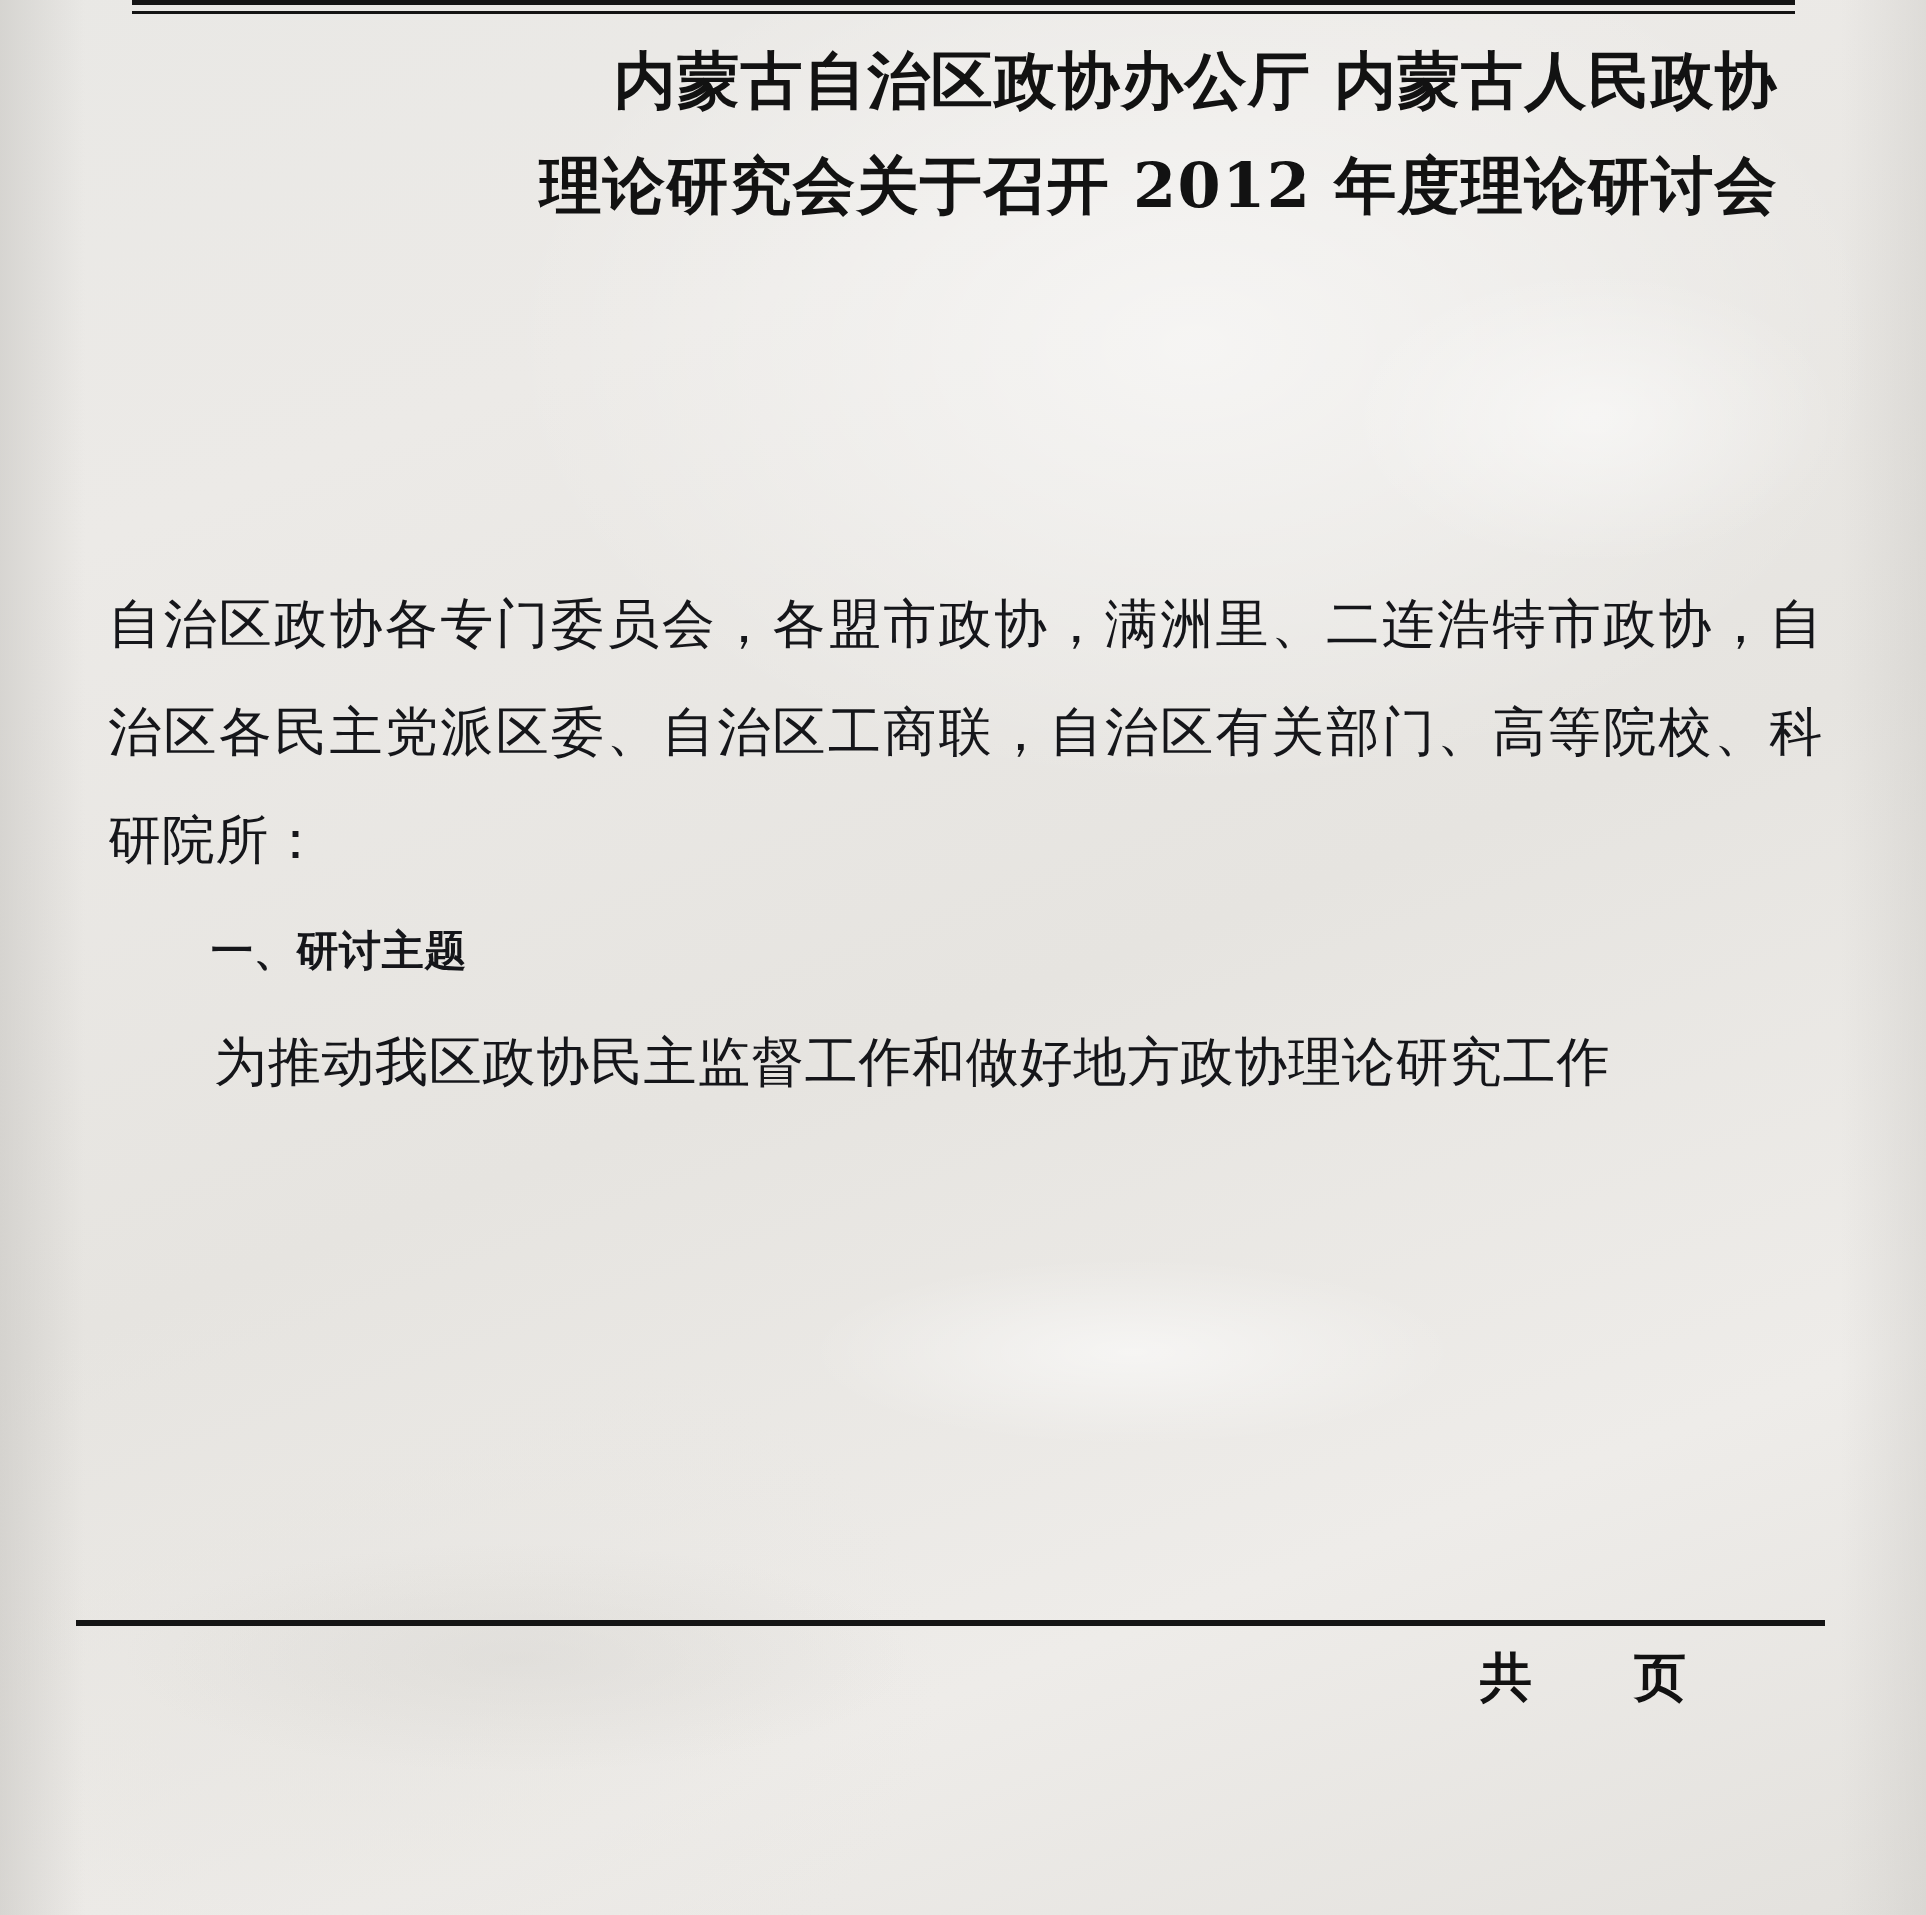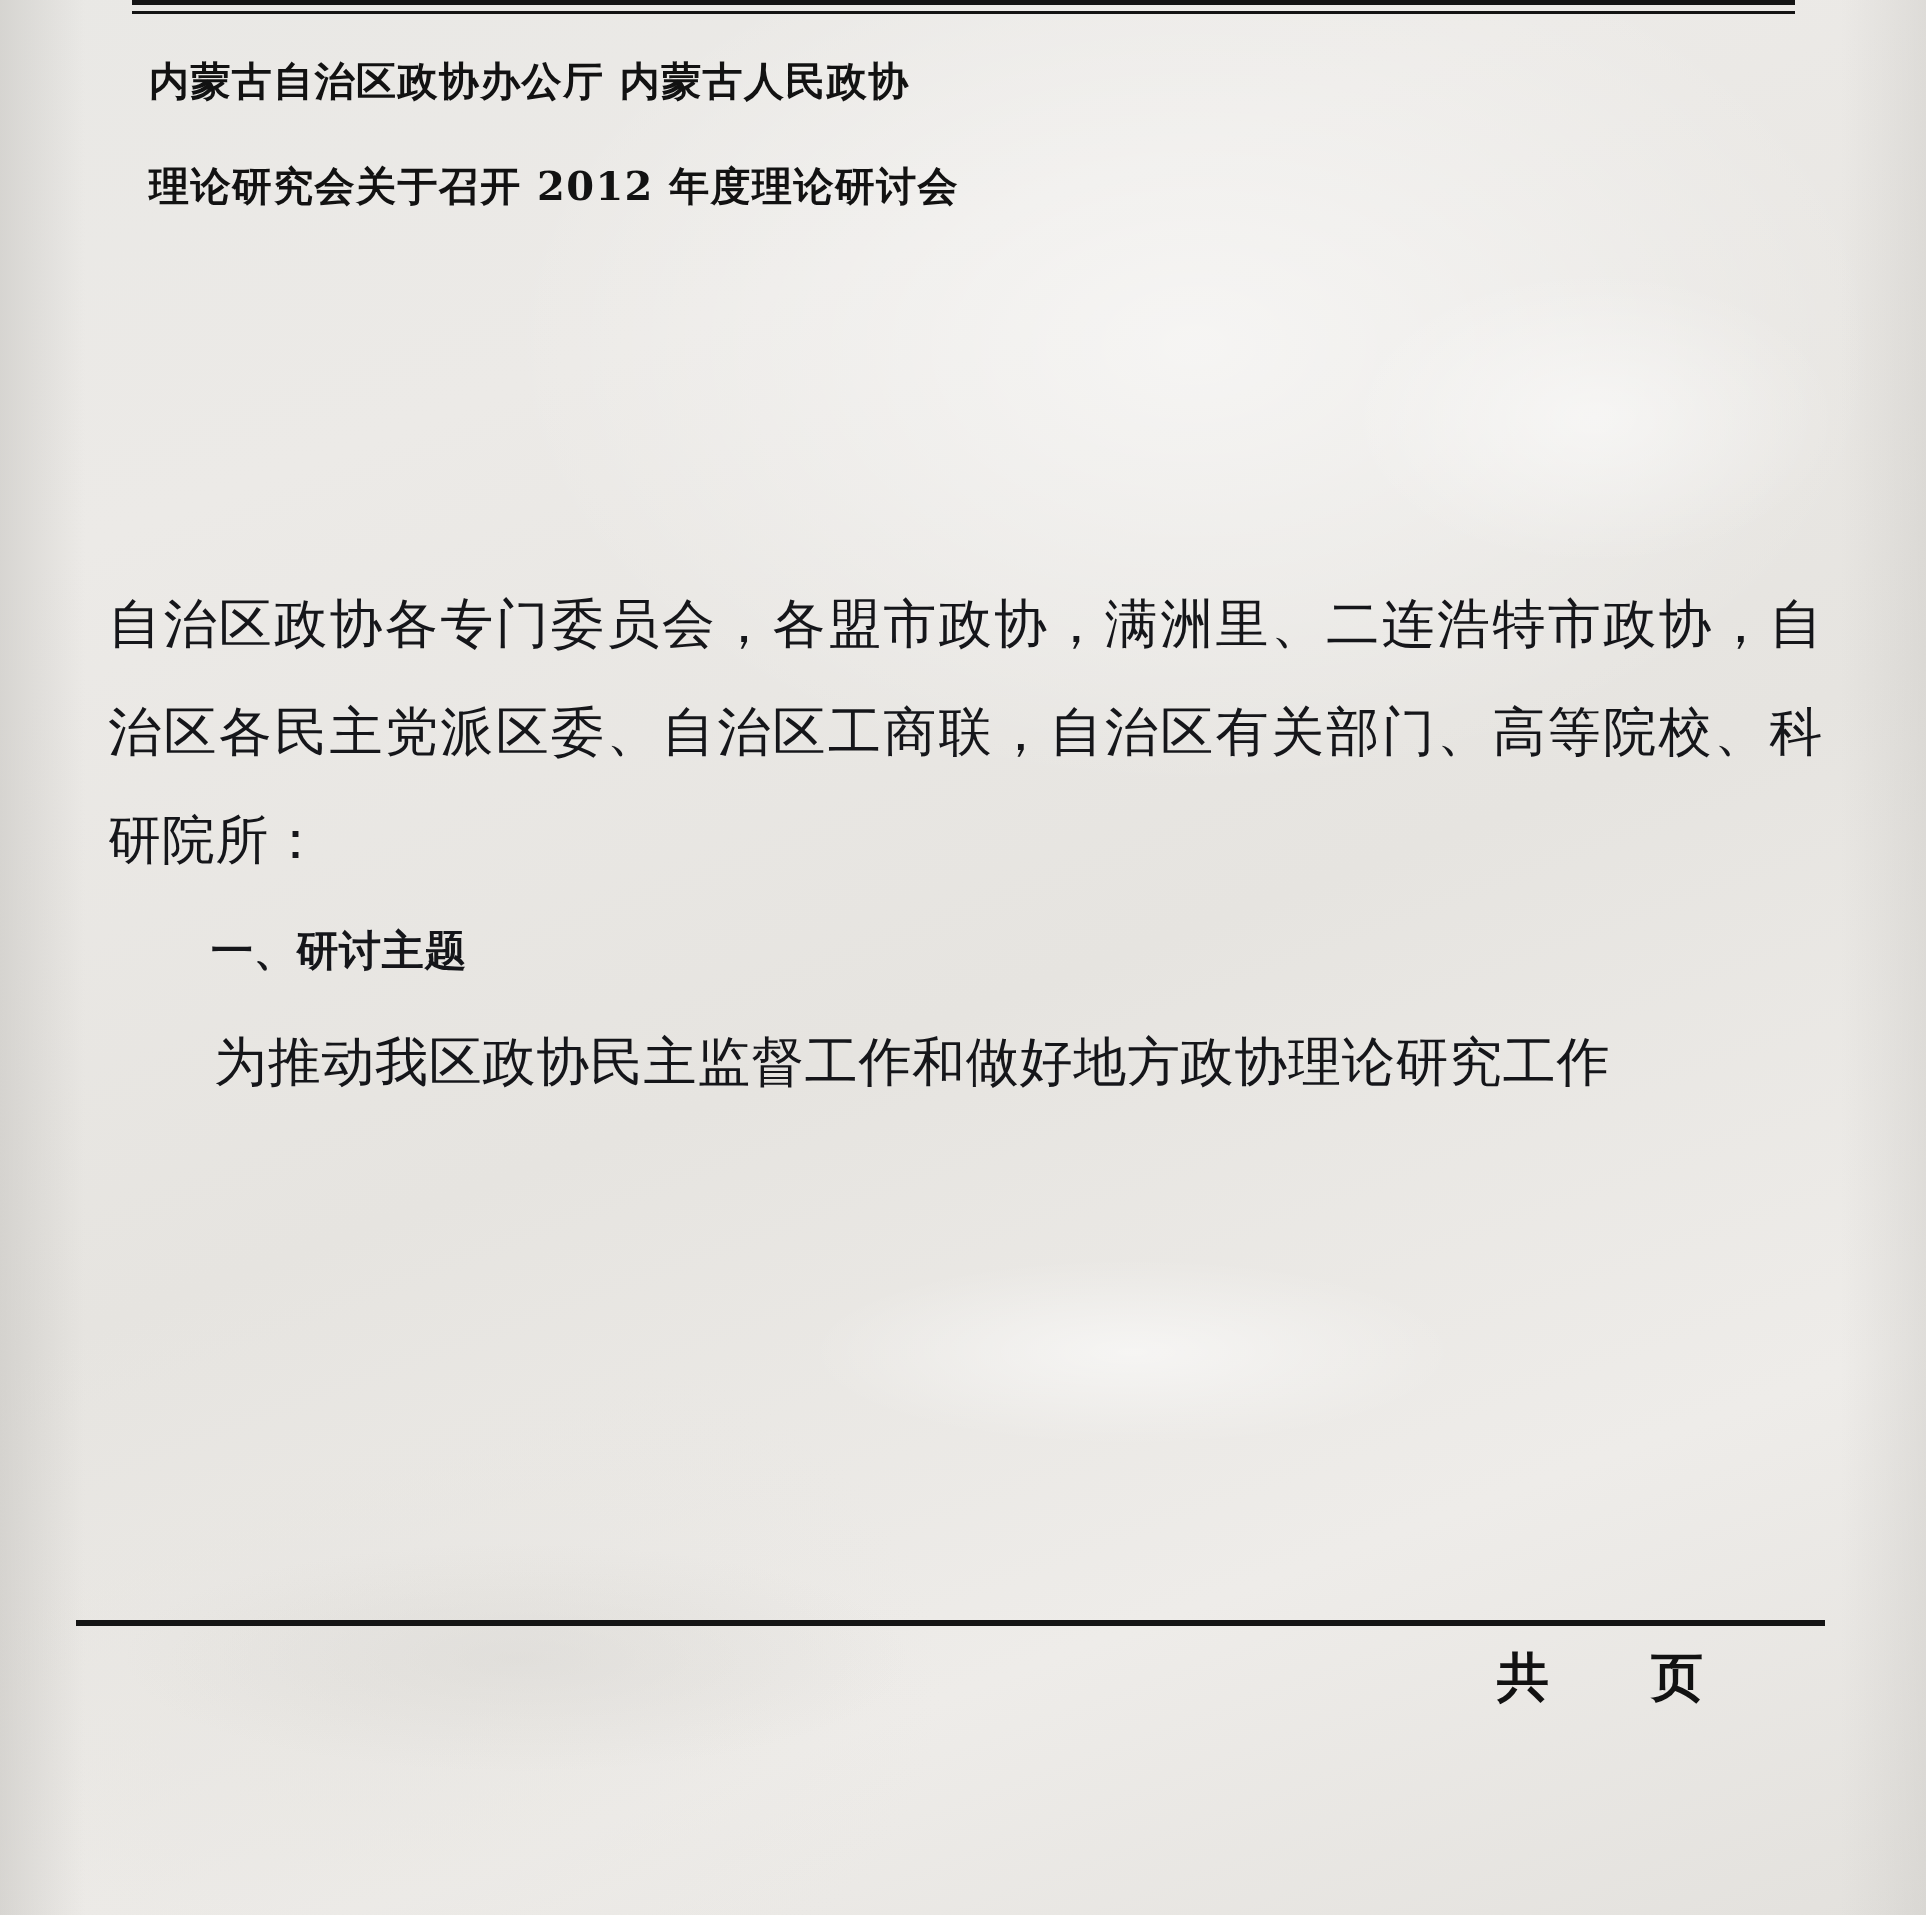--- a/index.html
+++ b/index.html
@@ -39,24 +39,24 @@
   }
   .rule-top-1 { left: 132px; top: 0px;   width: 1663px; height: 5px; }
   .rule-top-2 { left: 132px; top: 11.3px;  width: 1663px; height: 2.8px; }
   .rule-bottom { left: 76px; top: 1620px; width: 1749px; height: 6.4px; }
 
   .title-block {
     position: absolute;
     left: 149px;
     top: 28px;
     width: 1629px;
-    text-align: left;
+    text-align: right;
     color: #121212;
     font-weight: bold;
-    font-size: 40px;
+    font-size: 62px;
     line-height: 105px;
     letter-spacing: 1.4px;
     font-family: "DejaVu Serif", "Liberation Serif", serif;
   }
   .title-line { white-space: pre; }
 
   .body-block {
     position: absolute;
     left: 105px;
     top: 567px;
@@ -88,21 +88,21 @@
     left: 0;
     top: 1643px;
     width: 1926px;
     color: #121212;
     font-size: 52px;
     font-weight: bold;
     font-family: "DejaVu Serif", "Liberation Serif", serif;
   }
   .footer-total {
     position: absolute;
-    right: 181px;
+    right: 198px;
     top: 0;
     letter-spacing: 42px;
   }
   .page-number {
     position: absolute;
     right: 106px;
     top: 262px;
     font-size: 51px;
     font-weight: bold;
     letter-spacing: 7px;

